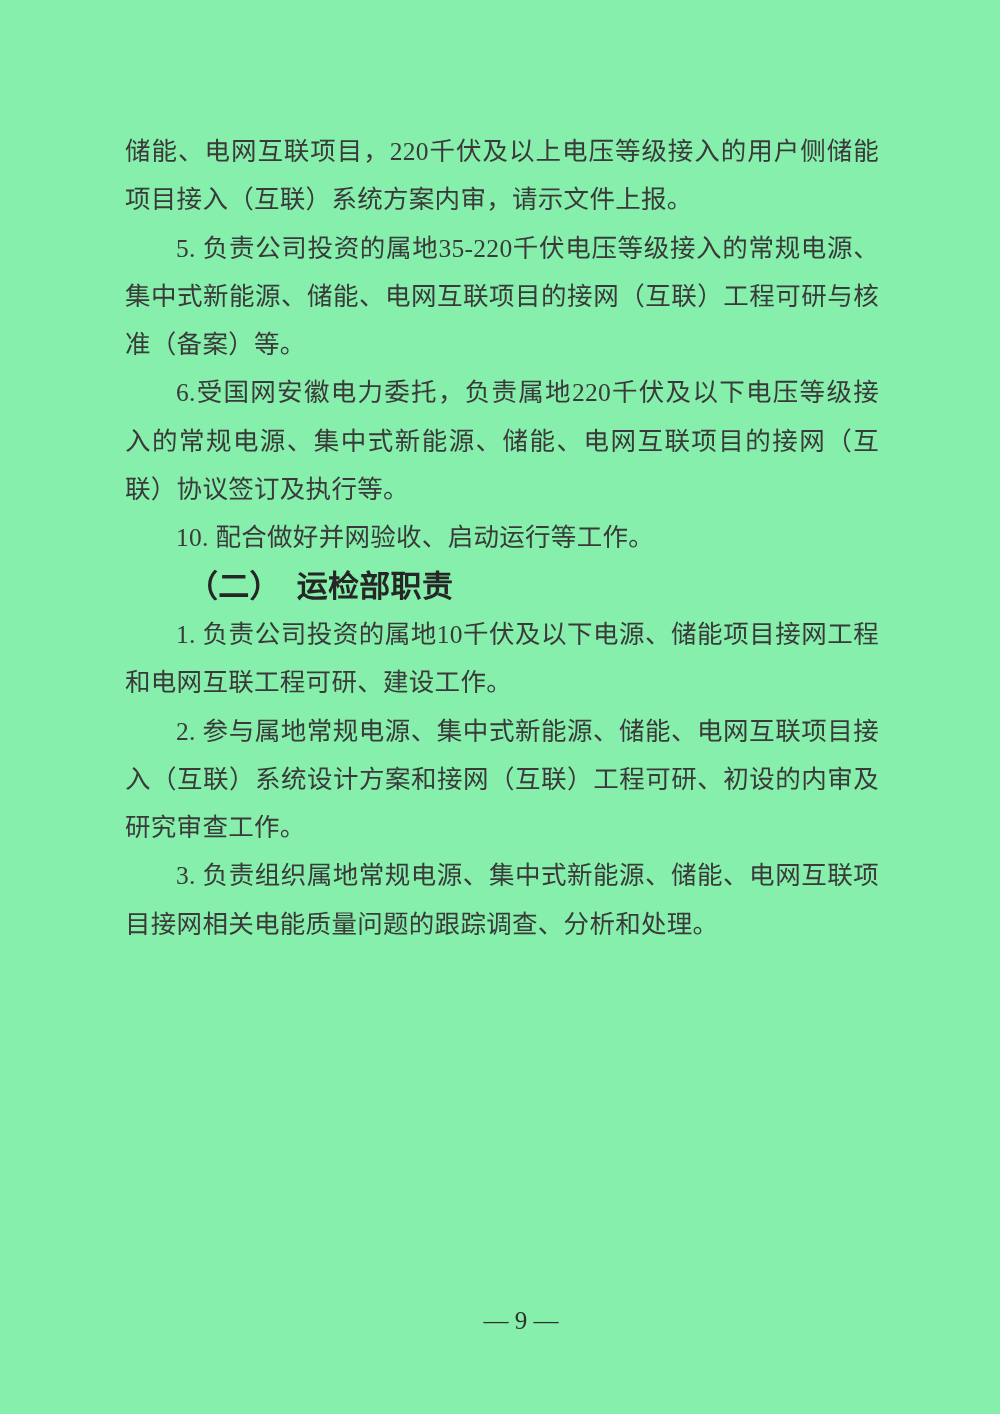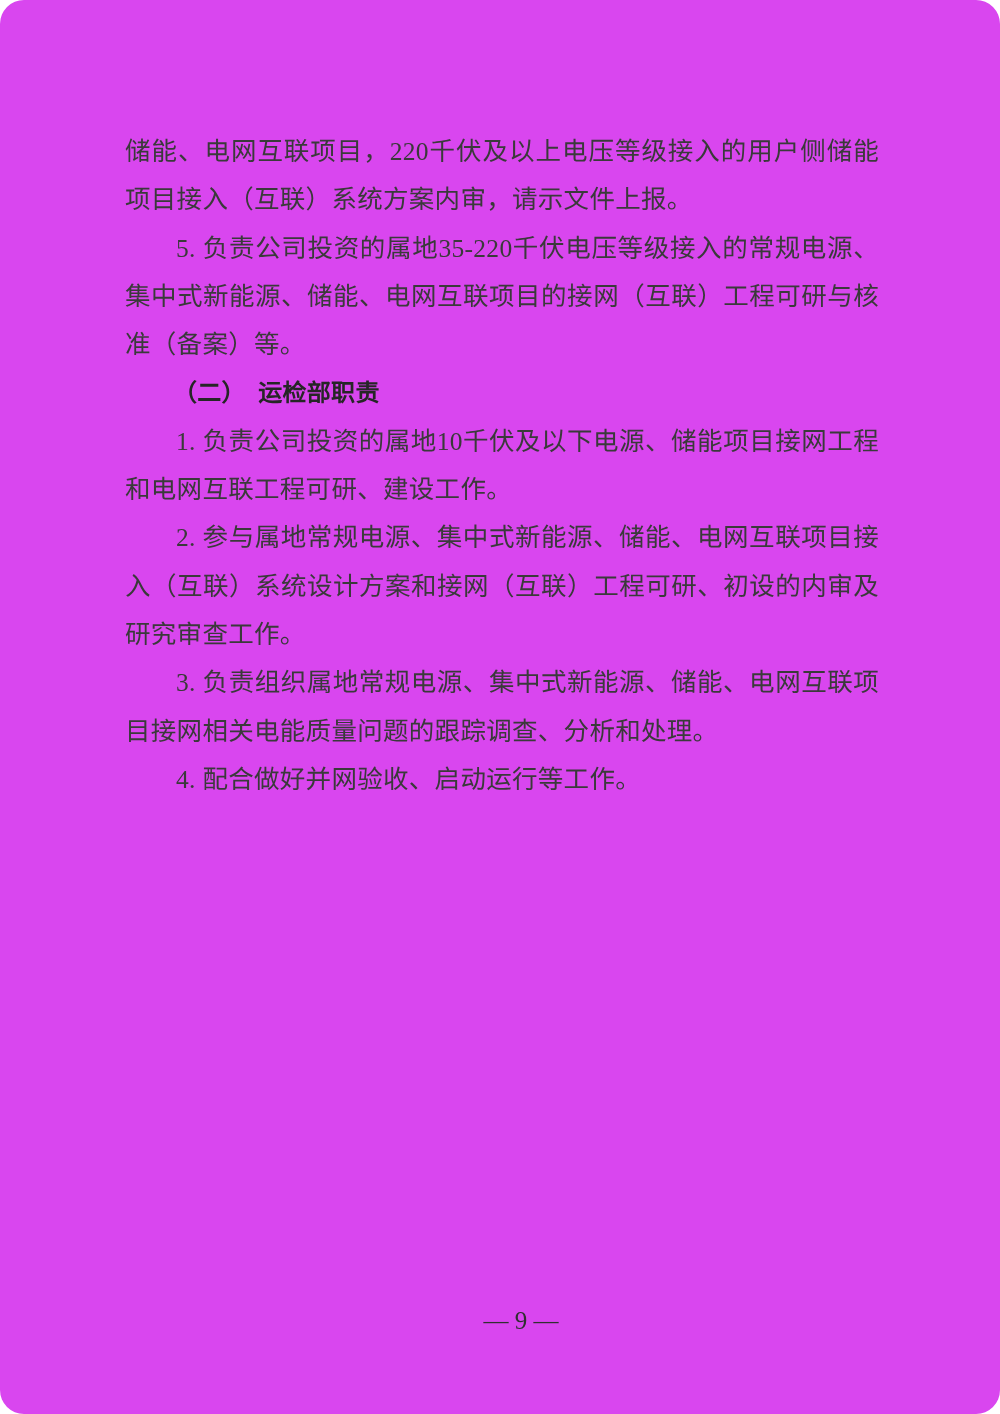--- a/index.html
+++ b/index.html
@@ -9,25 +9,24 @@
   }
   body {
     width: 1000px;
     height: 1414px;
     background: #ffffff;
   }
   .sheet {
     position: relative;
     width: 1000px;
     height: 1414px;
-    background: #d946ef;
+    background: #86efac;
     overflow: hidden;
     font-family: "Liberation Serif", "DejaVu Serif", serif;
     color: #3a3a3a;
-    border-radius: 24px;
   }
   .body-text {
     position: absolute;
     left: 125px;
     top: 128px;
     width: 754px;
   }
   .para {
     margin: 0;
     font-size: 25.5px;
@@ -37,21 +36,21 @@
     text-justify: inter-character;
     word-break: break-all;
     overflow-wrap: anywhere;
     font-weight: normal;
   }
   .para.indented {
     text-indent: 2em;
   }
   .heading {
     margin: 0;
-    font-size: 24px;
+    font-size: 31px;
     line-height: 48.3px;
     letter-spacing: 0.3px;
     font-weight: bold;
     color: #262626;
     text-indent: 2em;
     word-break: break-all;
   }
   .footer {
     position: absolute;
     left: 0;
@@ -65,23 +64,24 @@
     color: #303030;
   }
 </style>
 </head>
 <body>
 
 <div class="sheet">
   <main class="body-text">
     <p class="para">储能、电网互联项目，220千伏及以上电压等级接入的用户侧储能项目接入（互联）系统方案内审，请示文件上报。</p>
     <p class="para indented">5. 负责公司投资的属地35-220千伏电压等级接入的常规电源、集中式新能源、储能、电网互联项目的接网（互联）工程可研与核准（备案）等。</p>
+    <p class="para indented">6.受国网安徽电力委托，负责属地220千伏及以下电压等级接入的常规电源、集中式新能源、储能、电网互联项目的接网（互联）协议签订及执行等。</p>
+    <p class="para indented">10. 配合做好并网验收、启动运行等工作。</p>
     <h2 class="heading">（二）　运检部职责</h2>
     <p class="para indented">1. 负责公司投资的属地10千伏及以下电源、储能项目接网工程和电网互联工程可研、建设工作。</p>
     <p class="para indented">2. 参与属地常规电源、集中式新能源、储能、电网互联项目接入（互联）系统设计方案和接网（互联）工程可研、初设的内审及研究审查工作。</p>
     <p class="para indented">3. 负责组织属地常规电源、集中式新能源、储能、电网互联项目接网相关电能质量问题的跟踪调查、分析和处理。</p>
-    <p class="para indented">4. 配合做好并网验收、启动运行等工作。</p>
   </main>
 
   <footer class="footer">
     <span>— 9 —</span>
   </footer>
 </div>
 
 </body></html>

